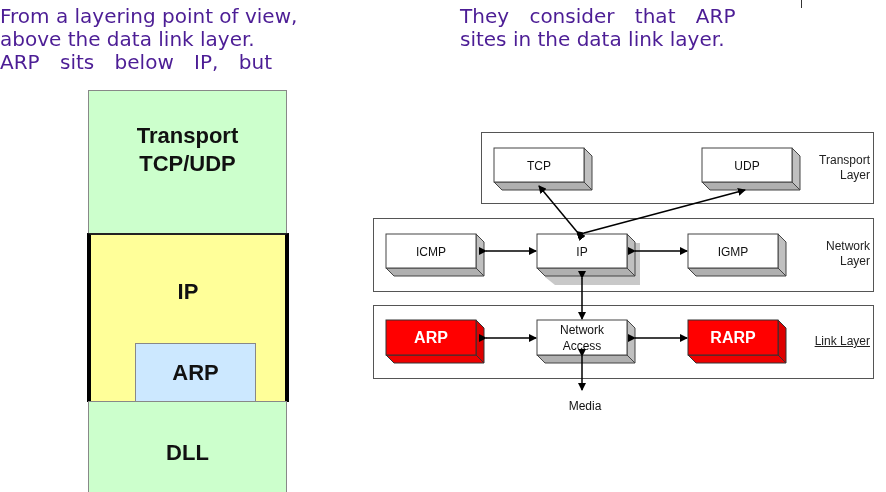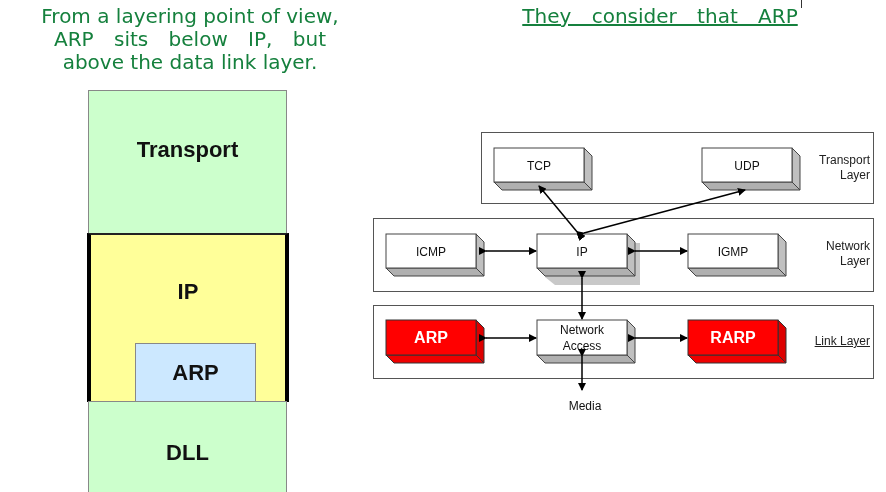--- a/index.html
+++ b/index.html
@@ -1,17 +1,17 @@
 <!DOCTYPE html>
 <html><head>
 <meta charset="utf-8">
 <style>
   html, body { margin: 0; padding: 0; background: #ffffff; }
   body { width: 886px; height: 492px; position: relative; overflow: hidden; font-family: "Liberation Sans", sans-serif; }
-  .caption { position: absolute; font-family: "DejaVu Sans", sans-serif; font-size: 20px; line-height: 23px; color: #15803d; text-align: center; letter-spacing: 0px; }
+  .caption { position: absolute; font-family: "DejaVu Sans", sans-serif; font-size: 20px; line-height: 23px; color: #4c1d95; letter-spacing: 0px; }
   .caption .line { display: block; white-space: nowrap; }
   #cap-left { left: 0px; top: 5px; width: 380px; }
   #cap-right { left: 460px; top: 5px; width: 400px; }
   .stack-box { position: absolute; box-sizing: border-box; display: flex; align-items: center; justify-content: center; font-family: "Liberation Sans", sans-serif; font-weight: bold; color: #111; text-align: center; }
   #stack-transport { left: 88px; top: 90px; width: 199px; height: 144px; background: #ccffcc; border: 1px solid #888; font-size: 22px; line-height: 28px; padding-bottom: 24px; }
   #stack-ip { left: 87px; top: 233px; width: 202px; height: 169px; background: #ffff99; border-left: 4px solid #000; border-right: 4px solid #000; border-top: 2px solid #222; align-items: flex-start; padding-top: 44px; font-size: 22px; }
   #stack-arp { left: 135px; top: 343px; width: 121px; height: 59px; background: #cce8ff; border: 1px solid #888; border-bottom: none; font-size: 22px; }
   #stack-dll { left: 88px; top: 401px; width: 199px; height: 104px; background: #ccffcc; border: 1px solid #888; font-size: 22px; }
   .panel { position: absolute; box-sizing: border-box; border: 1px solid #555; background: #fff; }
   #panel-transport { left: 481px; top: 132px; width: 393px; height: 72px; }
@@ -24,31 +24,33 @@
   svg#diagram { position: absolute; left: 0; top: 0; }
   .tick { position: absolute; left: 801px; top: 0; width: 1px; height: 8px; background: #333; }
 </style>
 </head>
 <body>
 
 <div class="tick"></div>
 
 <div class="caption" id="cap-left">
   <span class="line">From a layering point of view,</span>
+  <span class="line">above the data link layer.</span>
   <span class="line" style="word-spacing:14px;">ARP sits below IP, but</span>
-  <span class="line">above the data link layer.</span>
 </div>
 
 <div class="caption" id="cap-right">
-  <span class="line" style="word-spacing:14px;text-decoration:underline;">They consider that ARP</span>
+  <span class="line" style="word-spacing:14px;">They consider that ARP</span>
+  <span class="line">sites in the data link layer.</span>
 </div>
 
 <div class="stack-box" id="stack-transport">
   <div>
     <div>Transport</div>
+    <div>TCP/UDP</div>
   </div>
 </div>
 <div class="stack-box" id="stack-ip">
   <span>IP</span>
 </div>
 <div class="stack-box" id="stack-arp">
   <span>ARP</span>
 </div>
 <div class="stack-box" id="stack-dll">
   <span>DLL</span>

